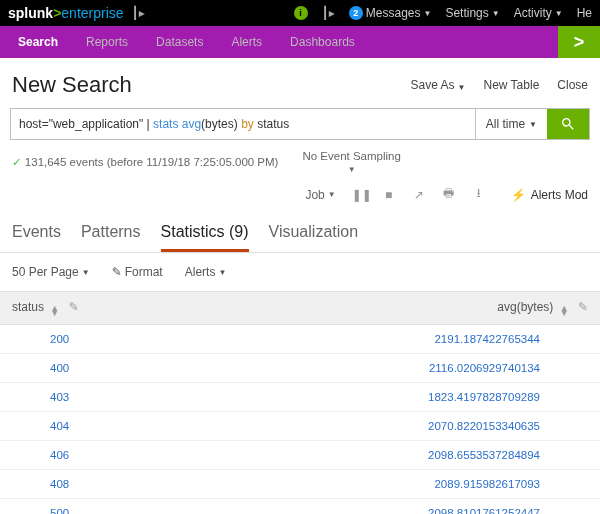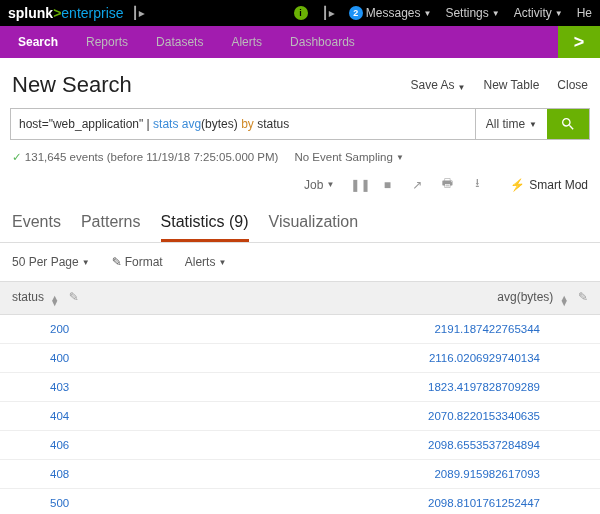--- a/index.html
+++ b/index.html
@@ -33,23 +33,23 @@
   
   .search-row { display:flex; margin: 0 10px; border:1px solid #bfbfbf; }
   .search-input { flex:1; padding: 8px 8px; font-family: Menlo, Consolas, monospace; font-size: 12px; border:none; outline:none; }
   .search-input .kw-blue { color:#3a8bd8; }
   .search-input .kw-orange { color:#d08a2a; }
   .time-picker { border-left:1px solid #bfbfbf; padding: 0 10px; display:flex; align-items:center; gap:4px; color:#444; cursor:pointer; font-size:12px;}
   .go-btn { width:42px; background:#6ab104; display:flex; align-items:center; justify-content:center; color:#fff; cursor:pointer; }
   .go-btn svg { width:16px; height:16px; fill:#fff; }
 
   
-  .status-row { display:flex; align-items:center; padding: 10px 12px 6px 12px; color:#666; font-size:11.5px; gap: 16px;}
+  .status-row { display:flex; align-items:center; padding: 10px 12px 6px 12px; color:#666; font-size:11.5px; gap: 24px;}
   .status-row .check { color:#5cb85c; }
-  .status-row .dd { cursor:pointer; display:flex;align-items:center;gap:3px;}
+  .status-row .dd { cursor:pointer; display:flex;align-items:center;gap:3px;flex-direction:column;}
 
   
   .job-row { display:flex; align-items:center; padding: 4px 12px 10px 12px; color:#666; gap:16px; justify-content:flex-end;}
   .job-row .dd { cursor:pointer; display:flex;align-items:center;gap:3px;}
   .job-row .ico { color:#999; cursor:pointer; font-size:12px; width:14px;text-align:center;}
   .smart { color:#333; display:flex;align-items:center;gap:4px; margin-left:10px;}
 
   
   .tabs { display:flex; gap: 20px; padding: 0 12px; border-bottom:1px solid #ddd; }
   .tab { padding: 8px 0; color:#666; cursor:pointer; font-size:16px;}
@@ -152,21 +152,21 @@
       <span>Job</span>
       <span class="caret">▼</span>
     </span>
   <span class="ico">❚❚</span>
   <span class="ico">■</span>
   <span class="ico">↗</span>
   <span class="ico">🖶</span>
   <span class="ico">⭳</span>
   <span class="smart">
       <span>⚡</span>
-      <span>Smart Mod</span>
+      <span>Alerts Mod</span>
     </span>
 </div>
 
 <div class="tabs">
   <div class="tab">Events</div>
   <div class="tab">Patterns</div>
   <div class="tab active">Statistics (9)</div>
   <div class="tab">Visualization</div>
 </div>
 

